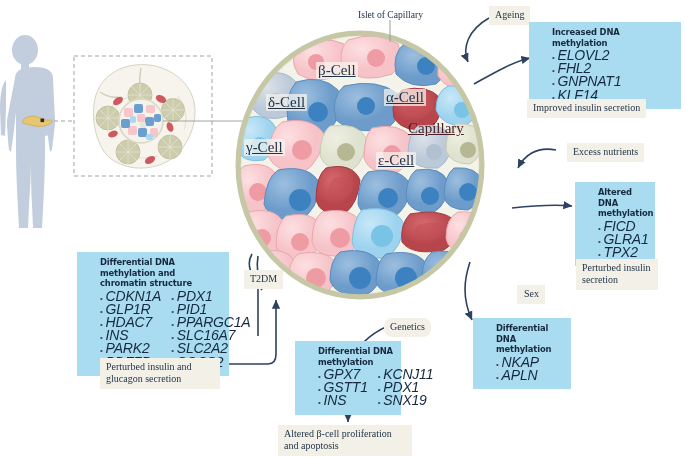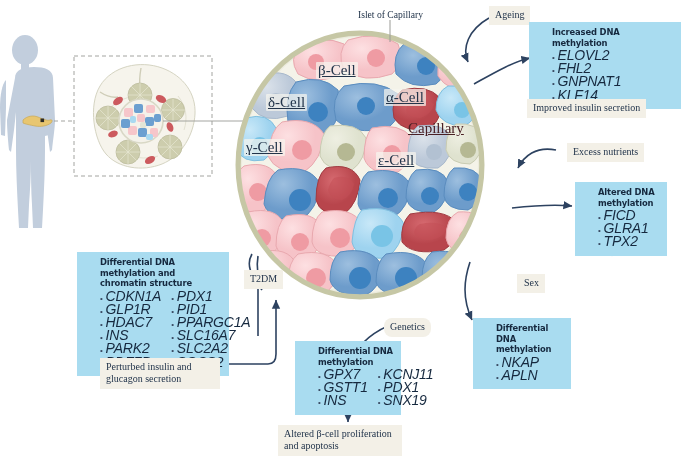--- a/index.html
+++ b/index.html
@@ -370,47 +370,48 @@
 
     <path d="M262,290 C250,274 246,264 252,254" fill="none" stroke="#2d4260" stroke-width="1.6"></path>
 
     <g fill="none" stroke="#2d4260" stroke-width="1.6">
       <path d="M203,364 L268,364 C274,364 276,360 276,354 L276,300" marker-end="url(#ah)"></path>
     </g>
   </svg>
 
   <div class="cream abs" style="left:489px; top:6px;">Ageing</div>
   <div class="cream abs" style="left:567px; top:143px;">Excess nutrients</div>
-  <div class="cream abs" style="left:517px; top:274px;padding-left:7px;">Sex</div>
+  <div class="cream abs" style="left:517px; top:285px;padding-left:7px;">Sex</div>
   <div class="cream abs" style="left:384px; top:318px;border-radius:8px;">Genetics</div>
   <div class="cream abs" style="left:244px; top:270px;">T2DM</div>
 
   <div class="genebox abs" style="left:529px; top:22px; width:152px;">
     <div class="gb-title">Increased DNA methylation</div>
     <div class="gb-cols">
       <ul>
         <li>ELOVL2</li>
         <li>FHL2</li>
         <li>GNPNAT1</li>
         <li>KLF14</li>
       </ul>
     </div>
   </div>
   <div class="cream abs" style="left:527px; top:99px;">Improved insulin secretion</div>
 
-  <div class="genebox abs" style="left:575px; top:182px; width:92px;">
+  <div class="genebox abs" style="left:575px; top:182px; width:80px;">
     <div class="gb-title">Altered DNA methylation</div>
     <div class="gb-cols">
       <ul>
         <li>FICD</li>
         <li>GLRA1</li>
         <li>TPX2</li>
       </ul>
     </div>
   </div>
+  <div class="cream multi abs" style="left:576px; top:259px; width:82px;">Perturbed insulin secretion</div>
 
   <div class="genebox abs" style="left:473px; top:318px; width:98px;">
     <div class="gb-title">Differential DNA methylation</div>
     <div class="gb-cols">
       <ul>
         <li>NKAP</li>
         <li>APLN</li>
       </ul>
     </div>
   </div>
@@ -423,21 +424,21 @@
         <li>GSTT1</li>
         <li>INS</li>
       </ul>
       <ul>
         <li>KCNJ11</li>
         <li>PDX1</li>
         <li>SNX19</li>
       </ul>
     </div>
   </div>
-  <div class="cream multi abs" style="left:278px; top:425px; width:124px;">Altered β-cell proliferation and apoptosis</div>
+  <div class="cream multi abs" style="left:278px; top:425px; width:134px;">Altered β-cell proliferation and apoptosis</div>
 
   <div class="genebox abs" style="left:77px; top:252px; width:152px;">
     <div class="gb-title">Differential DNA methylation and chromatin structure</div>
     <div class="gb-cols">
       <ul>
         <li>CDKN1A</li>
         <li>GLP1R</li>
         <li>HDAC7</li>
         <li>INS</li>
         <li>PARK2</li>

